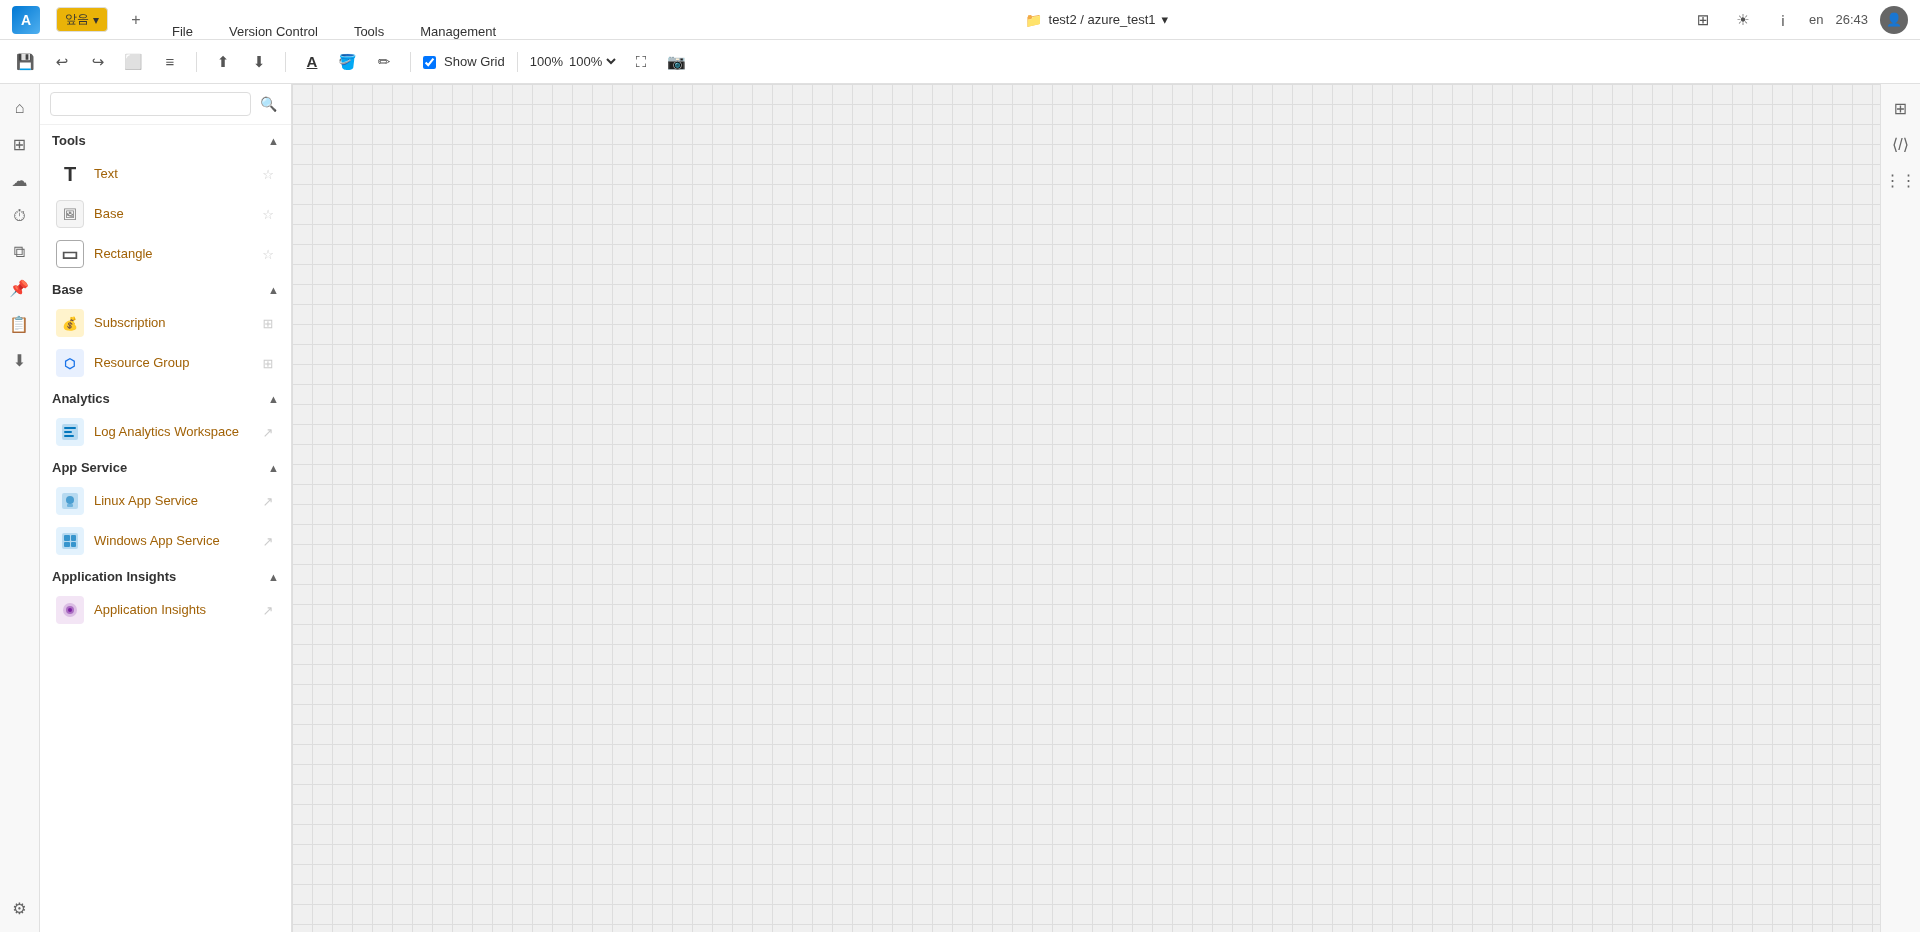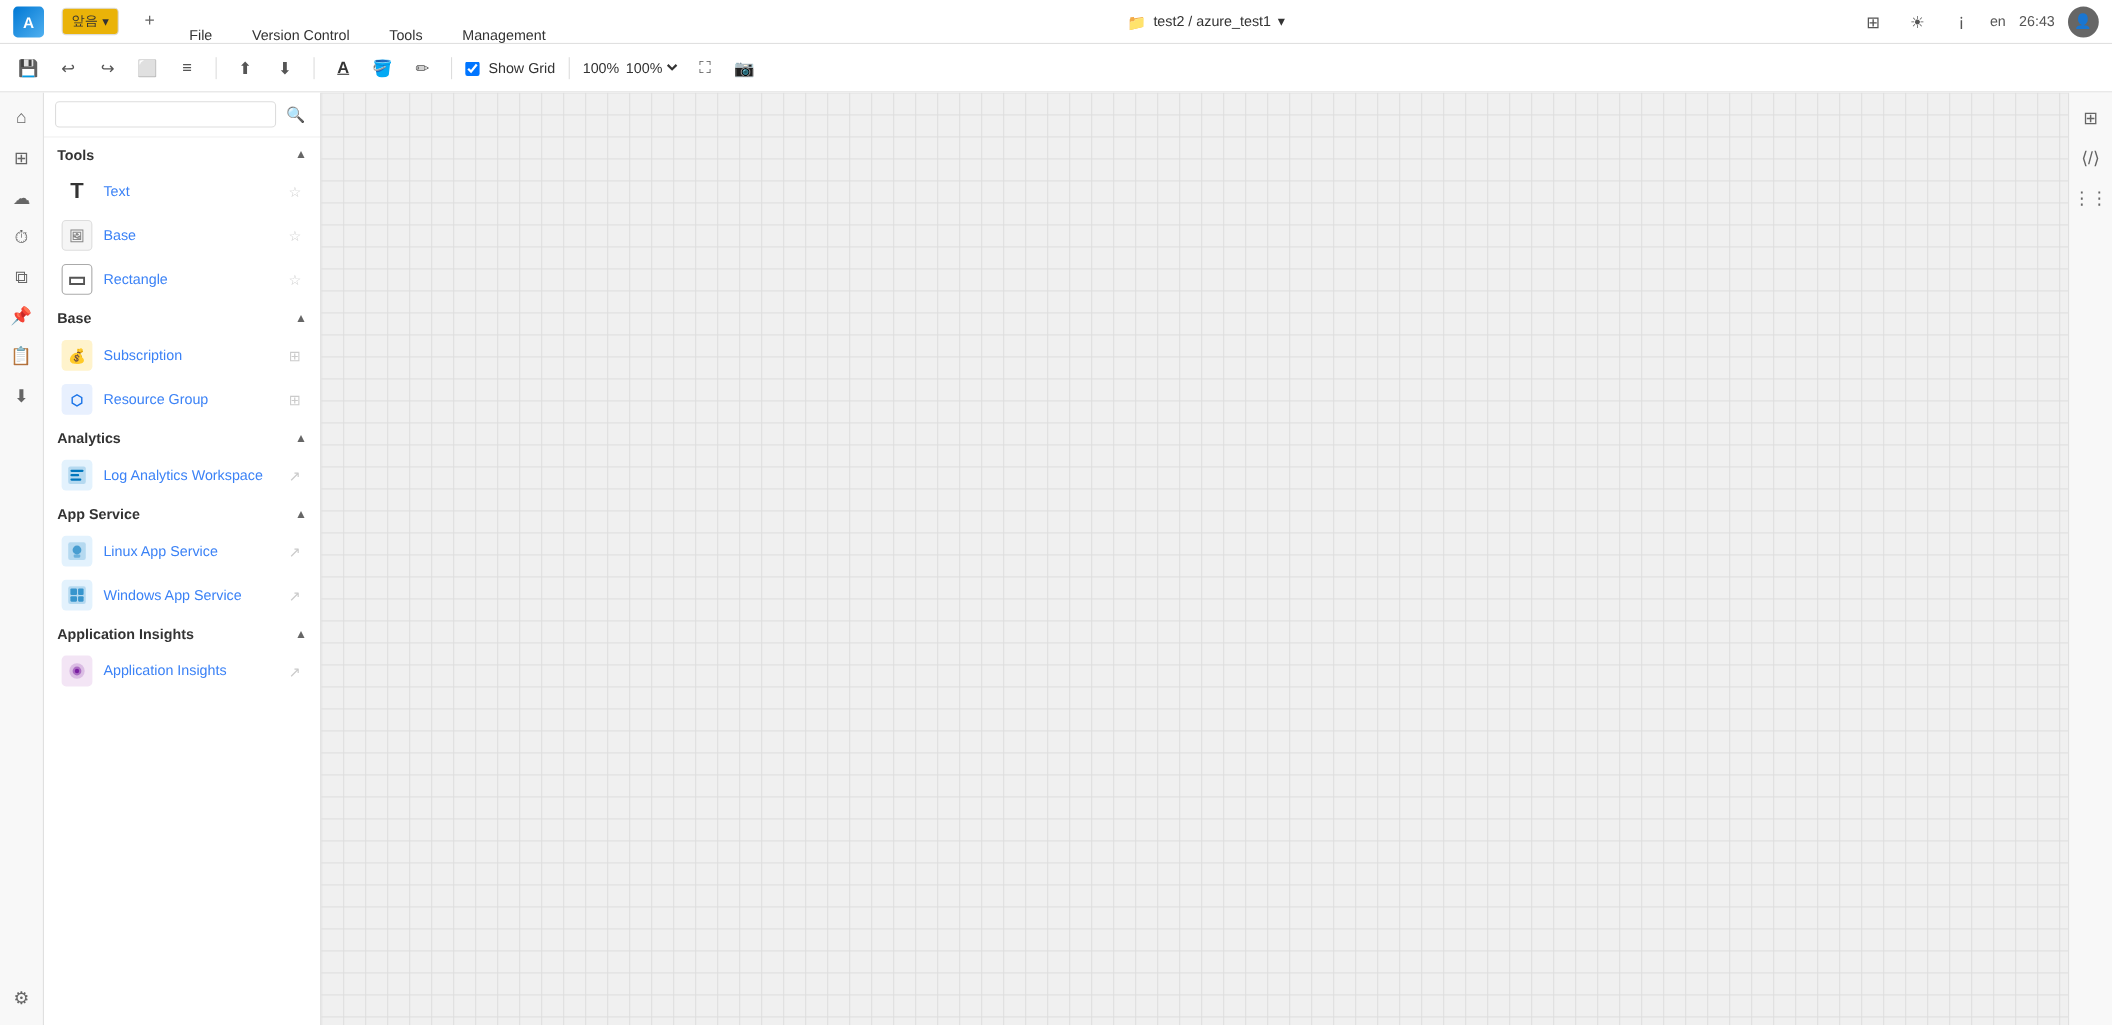--- a/index.html
+++ b/index.html
@@ -122,21 +122,21 @@
       cursor: pointer;
       position: relative;
     }
     .item-icon {
       width: 32px; height: 32px;
       display: flex; align-items: center; justify-content: center;
       margin-right: 10px;
       font-size: 18px;
       flex-shrink: 0;
     }
-    .item-label { font-size: 13px; color: #3b82f6; flex: 1; line-height: 1.3; }
+    .item-label { font-size: 13px; color: #a16207; flex: 1; line-height: 1.3; }
     .item-action {
       width: 22px; height: 22px;
       display: flex; align-items: center; justify-content: center;
       color: #aaa; font-size: 13px; cursor: pointer;
       opacity: 0.6;
     }
 
     
     .canvas-area {
       flex: 1;

